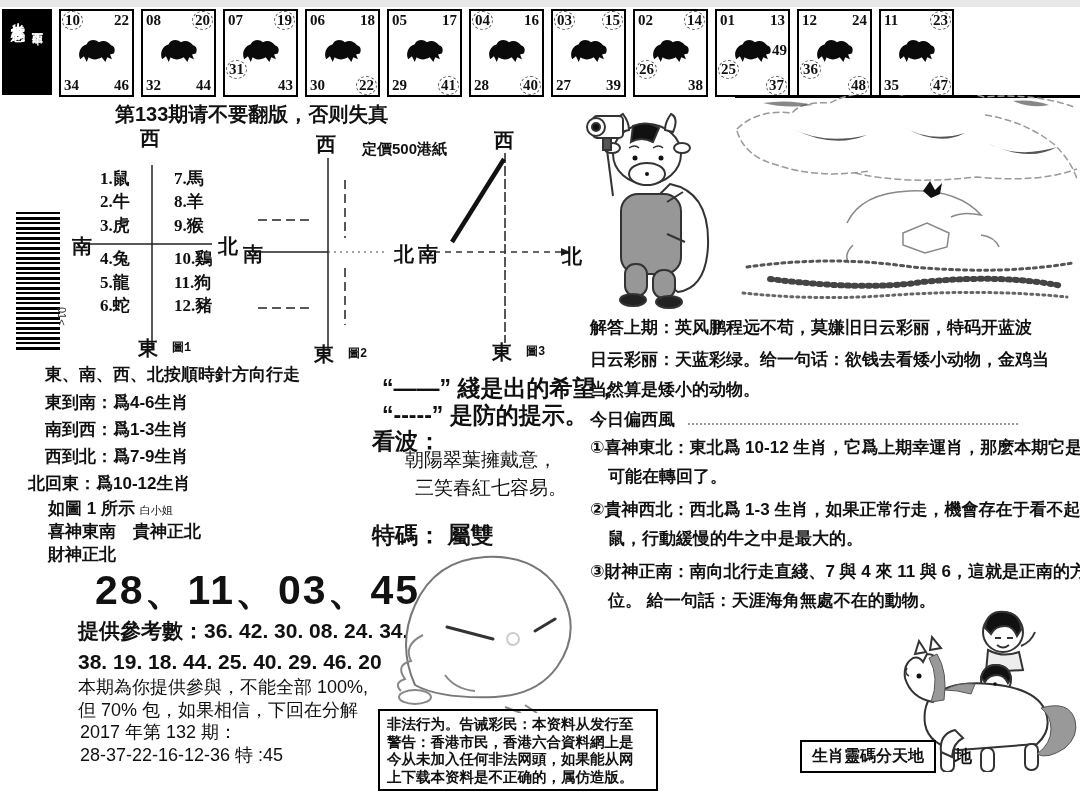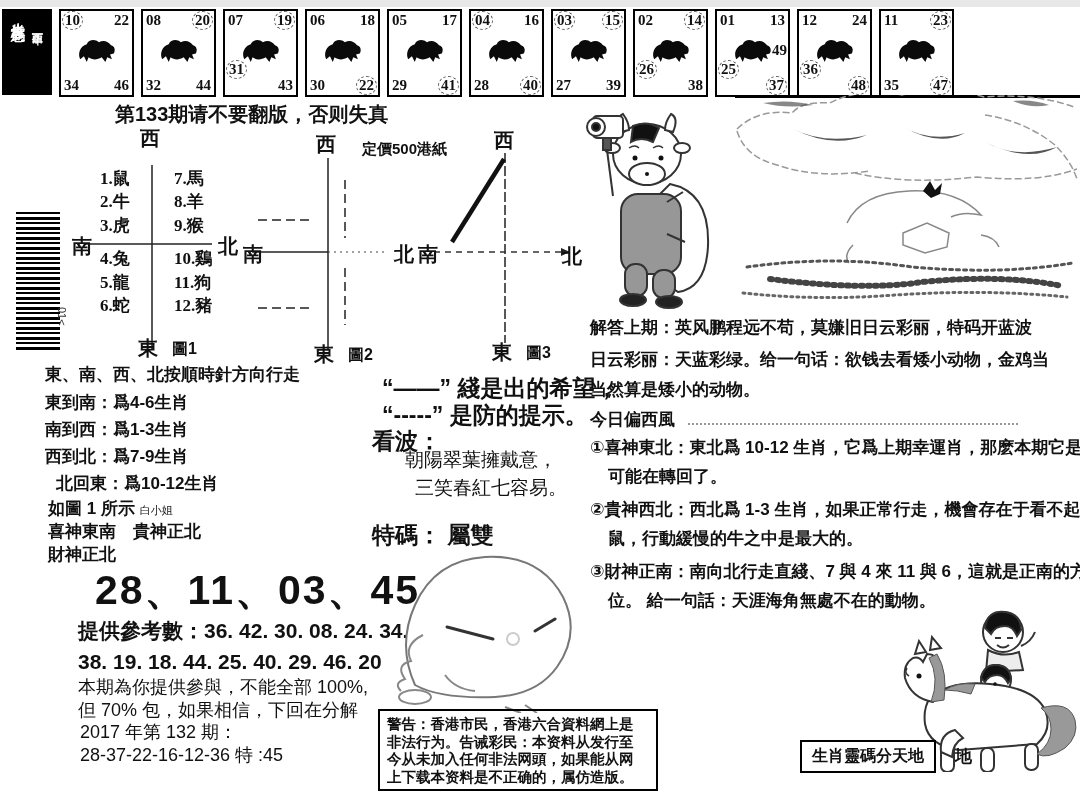--- a/index.html
+++ b/index.html
@@ -15,21 +15,21 @@
   #masthead .v2{font-size:11px;margin-top:16px;}
   .zbox{width:71px;height:84px;border:2px solid #000;position:relative;background:#fff;flex:none;}
   .zn{position:absolute;font:700 15px/1 "Liberation Serif","DejaVu Serif",serif;}
   .zn.tl{top:2px;left:3px}.zn.tr{top:2px;right:3px}.zn.bl{bottom:2px;left:3px}.zn.br{bottom:2px;right:3px}
   .zn.extra{top:32px;right:1px}
   .zn.circ{border:1.5px dashed #555;border-radius:50%;padding:1px 2px;}
   .zn.circ.tl{top:0;left:1px}.zn.circ.tr{top:0;right:1px}.zn.circ.bl{bottom:16px;left:1px}.zn.circ.br{bottom:0;right:1px}
   .animal{position:absolute;left:50%;top:50%;width:42px;height:28px;transform:translate(-50%,-58%);}
   
   .dir{font-size:20px;font-weight:700;}
-  .cap{font-size:16px;font-weight:700;}
+  .cap{font-size:12px;font-weight:700;font-family:Liberation Mono, monospace;}
   
   #d1-list{position:absolute;left:100px;top:162px;display:grid;grid-template-columns:56px 66px;column-gap:18px;row-gap:3px;
            font:700 17px/1.2 "Liberation Serif","DejaVu Serif",serif;}
   .d1item.dgap{margin-top:10px;}
   
   .note{font-size:17px;font-weight:700;white-space:nowrap;}
   .small-note{font-size:11px;font-weight:400;}
   #big-picks{font-size:41px;font-weight:700;letter-spacing:2px;}
   .ref{font-size:21px;font-weight:700;white-space:nowrap;}
   .disc{font-size:18px;font-weight:400;white-space:nowrap;}
@@ -217,21 +217,21 @@
   </svg>
   <div class="abs dir" style="left:418px;top:234px;">南</div>
   <div class="abs dir" style="left:562px;top:236px;">北</div>
   <div class="abs dir" style="left:492px;top:332px;">東</div>
   <div class="abs cap" style="left:526px;top:336px;">圖3</div>
 
   <div class="abs note" style="left:45px;top:356px;">東、南、西、北按順時針方向行走</div>
   <div class="abs note" style="left:45px;top:384px;">東到南：爲4-6生肖</div>
   <div class="abs note" style="left:45px;top:411px;">南到西：爲1-3生肖</div>
   <div class="abs note" style="left:45px;top:438px;">西到北：爲7-9生肖</div>
-  <div class="abs note" style="left:56px;top:465px;">北回東：爲10-12生肖</div>
+  <div class="abs note" style="left:28px;top:465px;">北回東：爲10-12生肖</div>
   <div class="abs note" style="left:48px;top:490px;">
     <span>如圖 1 所示</span>
     <span class="small-note">白小姐</span>
   </div>
   <div class="abs note" style="left:48px;top:513px;">喜神東南　貴神正北</div>
   <div class="abs note" style="left:48px;top:536px;">財神正北</div>
 
   <div id="big-picks" class="abs" style="left:95px;top:556px;">28、11、03、45</div>
   <div class="abs ref" style="left:78px;top:610px;">
     <span>提供參考數：</span><span>36. 42. 30. 08. 24. 34. 26.</span>
@@ -260,22 +260,22 @@
       <circle cx="128" cy="104" r="6" stroke="#ccc"></circle>
       <path d="M60 140 q10 14 30 16"></path>
     </g>
     <g stroke="#333" stroke-width="3" stroke-linecap="round">
       <path d="M62 92 l46 12"></path>
         <path d="M150 96 l20 -12"></path>
     </g>
   </svg>
 
   <div id="warning">
+    <div>非法行为。告诫彩民：本资料从发行至</div>
     <div>警告：香港市民，香港六合資料網上是</div>
-    <div>非法行为。告诫彩民：本资料从发行至</div>
     <div>今从未加入任何非法网頭，如果能从网</div>
     <div>上下载本资料是不正确的，属仿造版。</div>
   </div>
 
   <svg class="abs" style="left:585px;top:95px;" width="130" height="212" viewBox="0 0 130 212">
     <g stroke="#333" stroke-width="2" fill="#fff">
       <path d="M85 82 q40 8 38 62 q-2 42 -30 46 l-14 -10 q22 -40 -4 -88 z"></path>
       <rect x="36" y="92" width="60" height="80" rx="17" fill="#979797"></rect>
       <rect x="40" y="162" width="22" height="32" rx="10" fill="#979797"></rect>
       <rect x="68" y="168" width="22" height="28" rx="10" fill="#979797"></rect>

